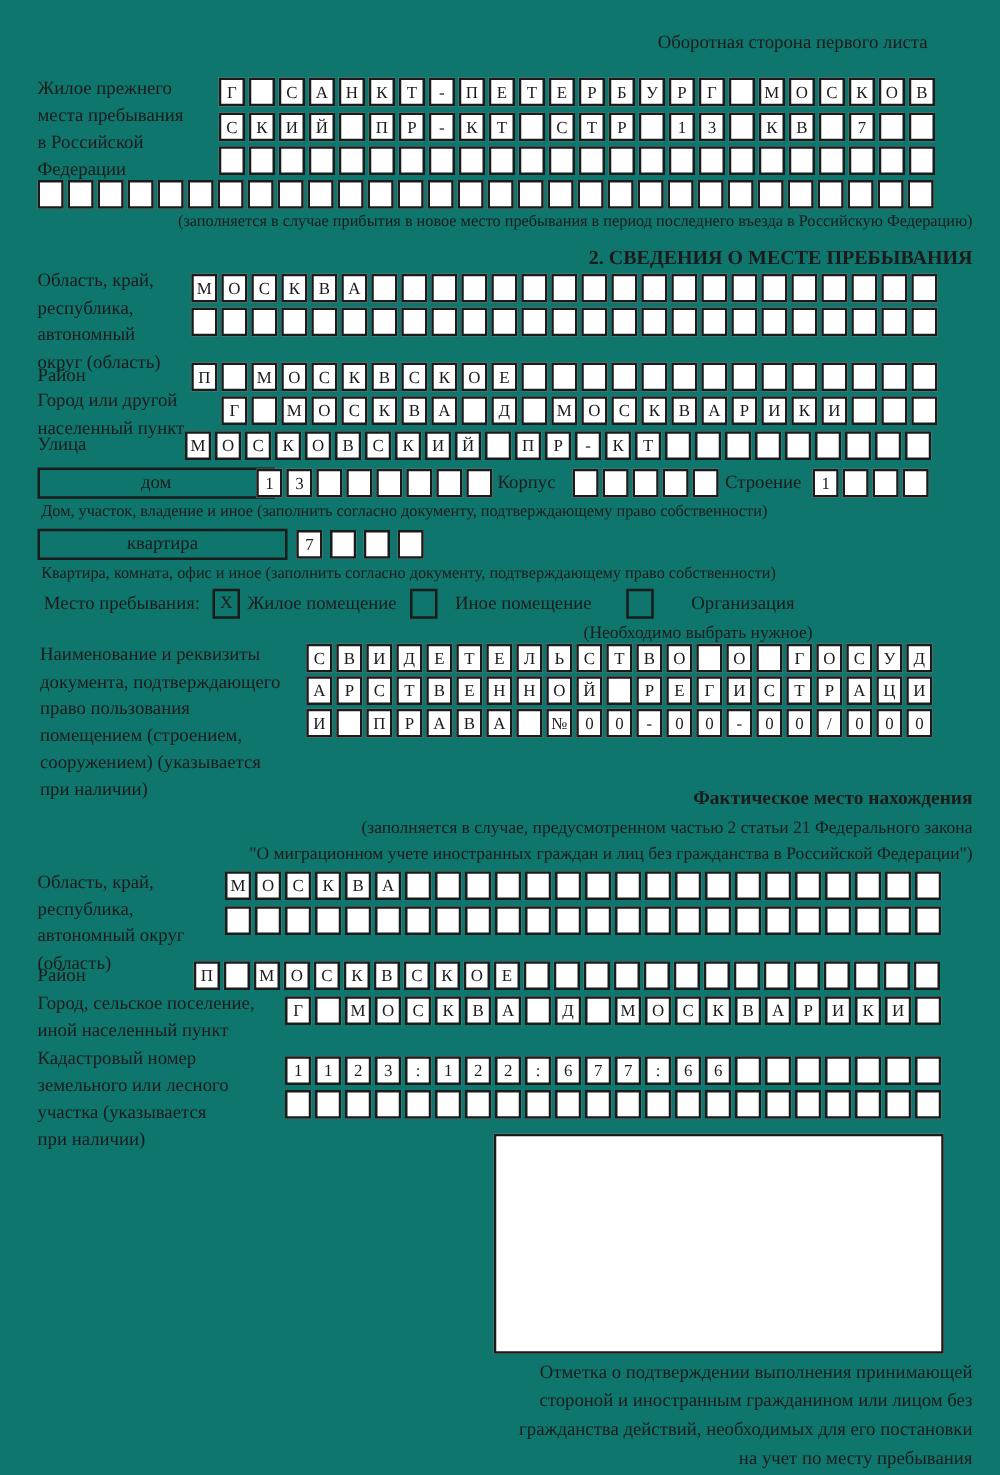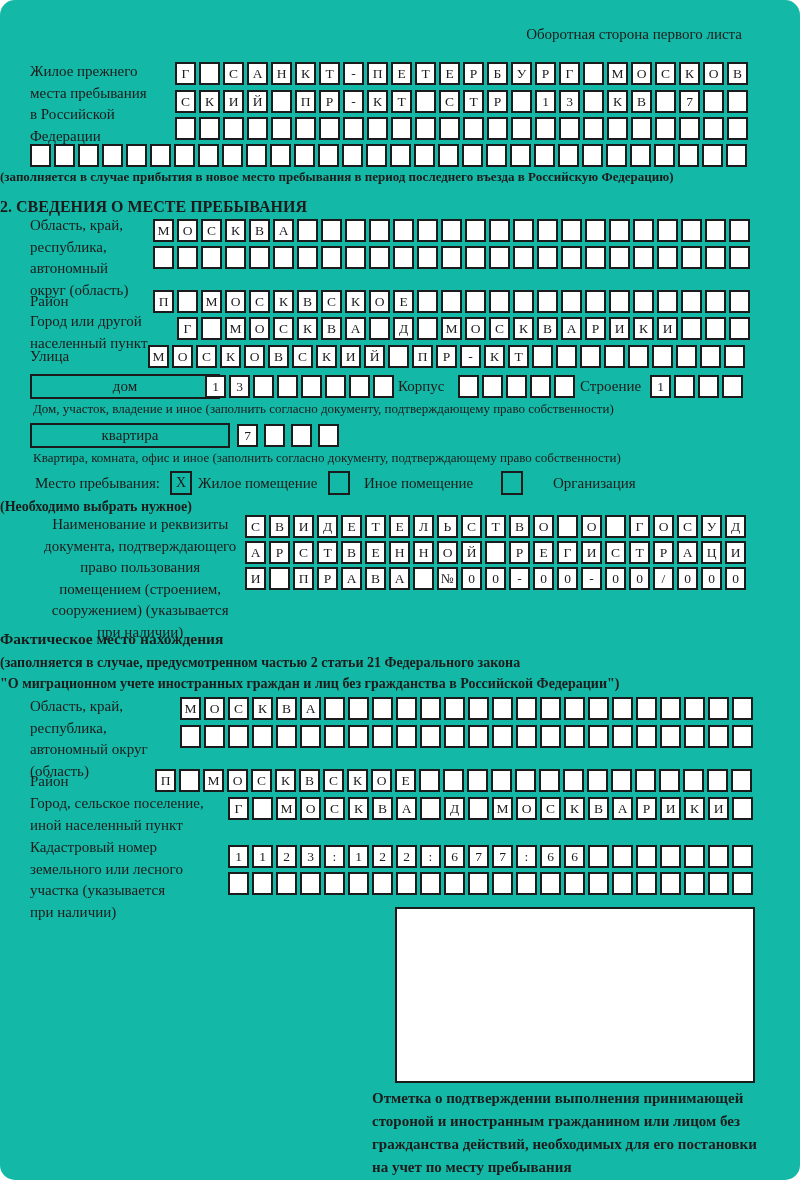--- a/index.html
+++ b/index.html
@@ -1,23 +1,23 @@
 <!DOCTYPE html>
 <html><head>
 <meta charset="utf-8">
 <style>
   html,body{margin:0;padding:0;background:#fff;}
-  .page{position:relative;width:800px;height:1180px;background:#14b8a6;overflow:hidden;
-        font-family:"Liberation Serif","DejaVu Serif",serif;color:#1b1b1b;border-radius:15px;}
+  .page{position:relative;width:800px;height:1180px;background:#0f766e;overflow:hidden;
+        font-family:"Liberation Serif","DejaVu Serif",serif;color:#1b1b1b;}
   .abs{position:absolute;}
   .lbl{font-size:15px;line-height:21.5px;}
   .cap{font-size:13px;}
   .cap14{font-size:14px;line-height:21px;}
   .bold{font-weight:bold;}
-  .center{text-align:left;font-weight:bold;}
+  .center{text-align:right;}
   .cellrow{position:absolute;display:flex;gap:3px;}
   .cellrow.gap6{gap:6px;}
   .cell{flex:0 0 21px;width:21px;height:23px;box-sizing:border-box;border:2px solid #1b1b1b;
         background:#fff;display:flex;align-items:center;justify-content:center;
         font-size:13.5px;line-height:1;}
   .bigbox{position:absolute;box-sizing:border-box;border:2px solid #1b1b1b;
           display:flex;align-items:center;justify-content:center;font-size:15px;}
   .cbox{position:absolute;width:22px;height:24px;box-sizing:border-box;border:2px solid #1b1b1b;
         display:flex;align-items:center;justify-content:center;font-size:14px;}
   .stamp{position:absolute;box-sizing:border-box;border:2px solid #1b1b1b;background:#fff;}
@@ -338,21 +338,21 @@
 
   <div class="abs lbl" style="left:35px;top:473px;">Место пребывания:</div>
   <div class="cbox" style="left:170px;top:471px;">X</div>
   <div class="abs lbl" style="left:198px;top:473px;">Жилое помещение</div>
   <div class="cbox" style="left:328px;top:471px;"></div>
   <div class="abs lbl" style="left:364px;top:473px;text-align:center;">Иное помещение</div>
   <div class="cbox" style="left:501px;top:471px;"></div>
   <div class="abs lbl" style="left:553px;top:473px;">Организация</div>
   <div class="abs cap14 center" style="left:0;top:496px;width:650px;">(Необходимо выбрать нужное)</div>
 
-  <div class="abs lbl" style="left:44px;top:514px;text-align:center;">
+  <div class="abs lbl" style="left:32px;top:514px;">
       <div>Наименование и реквизиты</div>
       <div>документа, подтверждающего</div>
       <div>право пользования</div>
       <div>помещением (строением,</div>
       <div>сооружением) (указывается</div>
       <div>при наличии)</div>
     </div>
   <div class="cellrow" style="left:245px;top:515px;">
       <div class="cell">С</div>
       <div class="cell">В</div>

